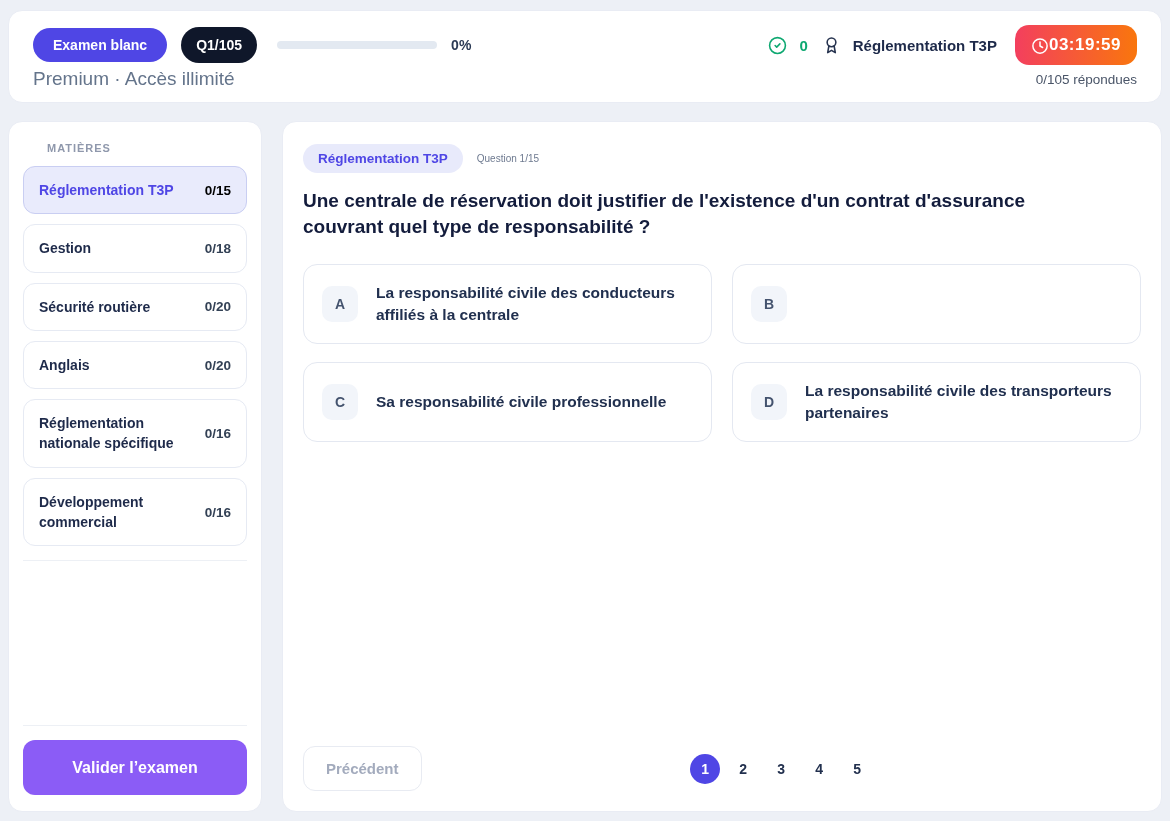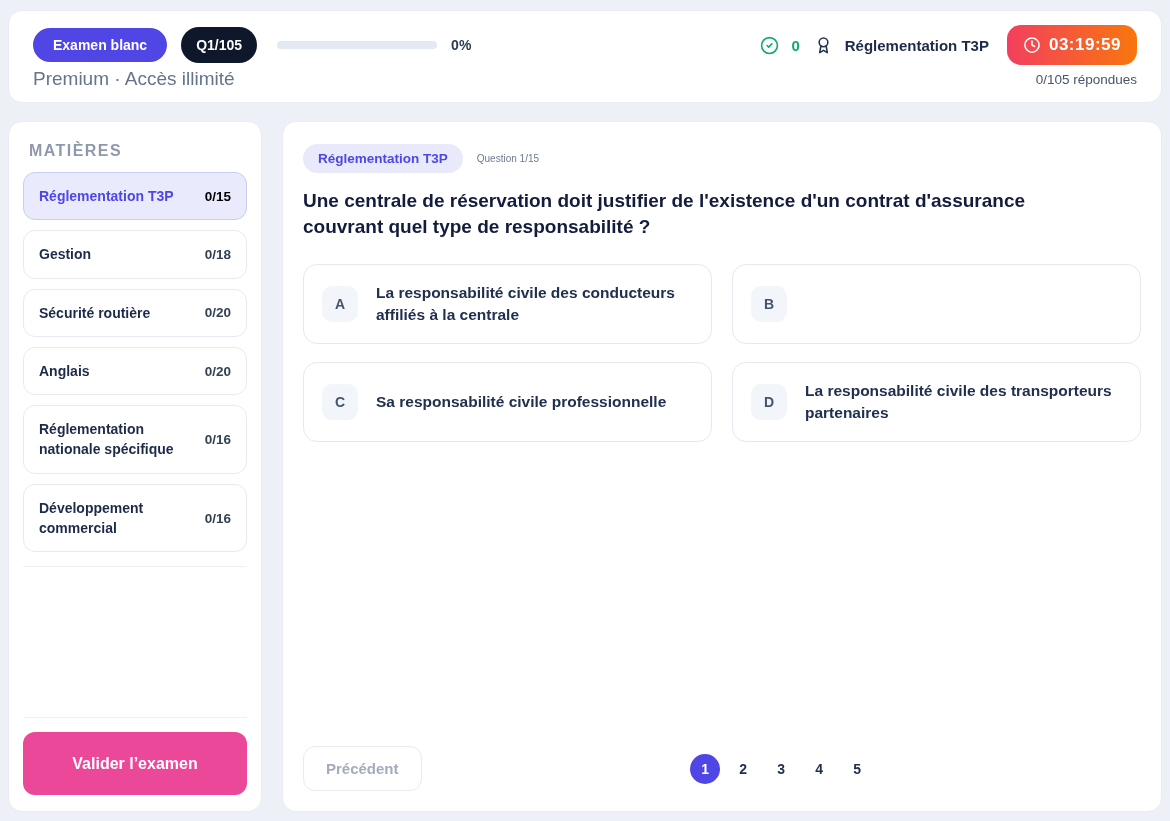--- a/index.html
+++ b/index.html
@@ -44,66 +44,66 @@
   }
   .progress-fill { height:100%; width:0%; background:#4f46e5; border-radius:4px; }
   .progress-pct { font-weight:700; font-size:14px; color:#2b3a55; }
   .header-right { margin-left:auto; display:flex; align-items:center; gap:12px; }
   .correct-count { color:#0ea871; font-weight:700; font-size:15px; margin-right:2px; }
   .subject-name { font-weight:700; font-size:15px; color:#1e2a4a; margin-right:6px; }
   .timer-pill {
     background:linear-gradient(90deg,#f33f5e,#f9760d);
     border-radius:14px;
     padding:10px 16px;
-    display:flex; align-items:center; gap:8px;
+    display:flex; align-items:flex-end; 
     color:#fff; font-weight:700; font-size:17px;
     letter-spacing:0.5px;
   }
   .header-bottom { display:flex; align-items:center; justify-content:space-between; }
   .plan-label { color:#64748b; font-size:19px; }
   .answered-label { color:#4a5568; font-size:13.5px; }
 
   
   .content-row { display:flex; gap:20px; margin:18px 8px 8px 8px; height:691px; }
 
   
   .sidebar-card {
     width:254px; flex:none;
     background:#fff;
     border:1px solid #e9ecf4;
     border-radius:14px;
     padding:16px 14px;
     display:flex; flex-direction:column;
   }
   .sidebar-title {
-    font-size:16px; font-weight:700; color:#8f98ac;
-    letter-spacing:0.09em; margin:4px 6px 12px 6px;
+    font-size:11px; font-weight:700; color:#8f98ac;
+    letter-spacing:0.09em; margin:4px 6px 12px 24px;
   }
   .subject-list { display:flex; flex-direction:column; gap:10px; }
   .subject-item {
     border:1px solid #e6eaf3;
     border-radius:12px;
     padding:13px 15px;
     display:flex; align-items:center; justify-content:space-between; gap:10px;
     cursor:pointer;
     background:#fff;
   }
   .subject-item .s-label { font-weight:700; font-size:14px; color:#1e2a4a; line-height:1.45; }
   .subject-item .s-count { font-weight:700; font-size:13.5px; color:#334155; white-space:nowrap; }
   .subject-item.active { background:#e9ebfc; border-color:#c9cef2; }
   .subject-item.active .s-label { color:#4f46e5; }
   .subject-item.active .s-count { color:#000000;text-align:center; }
   .sidebar-divider { border:none; border-top:1px solid #edf0f5; margin-top:14px; }
   .sidebar-spacer { flex:1; }
   .validate-btn {
     border:none;
     margin-top:14px;
-    height:63px; width:100%;
+    height:55px; width:100%;
     border-radius:12px;
-    background:#ec4899;
+    background:#8b5cf6;
     color:#fff;
     font-family:inherit;
     font-weight:700; font-size:16px;
     cursor:pointer;
   }
 
   
   .main-card {
     flex:1;
     background:#fff;

